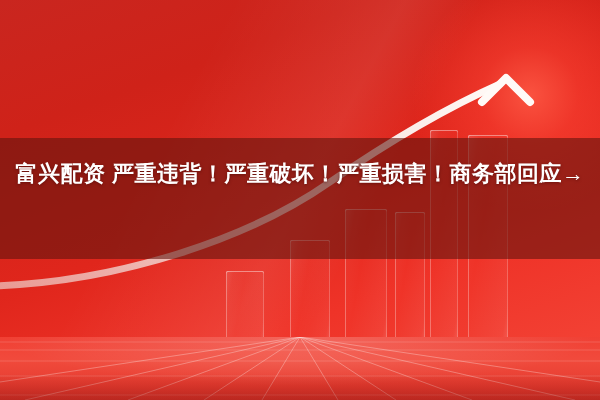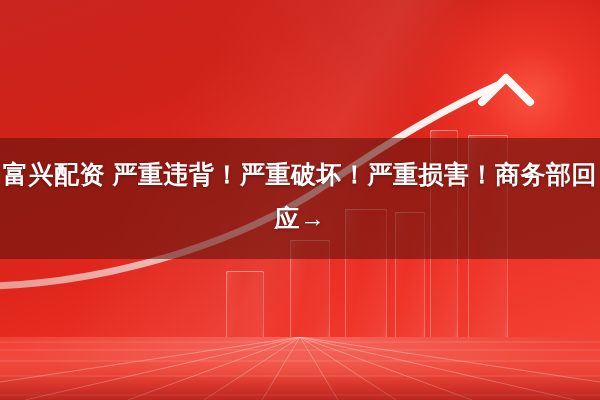--- a/index.html
+++ b/index.html
@@ -107,21 +107,21 @@
   }
 
   
   .headline {
     position: absolute;
     left: 0;
     top: 152px;
     width: 600px;
     text-align: center;
     color: #ffffff;
-    font-size: 25px;
+    font-size: 22px;
     font-weight: bold;
     line-height: 44px;
     letter-spacing: 0.5px;
     text-shadow: 0 1px 3px rgba(70,8,5,0.55);
     white-space: pre-line;
   }
 </style>
 </head>
 <body>
 

